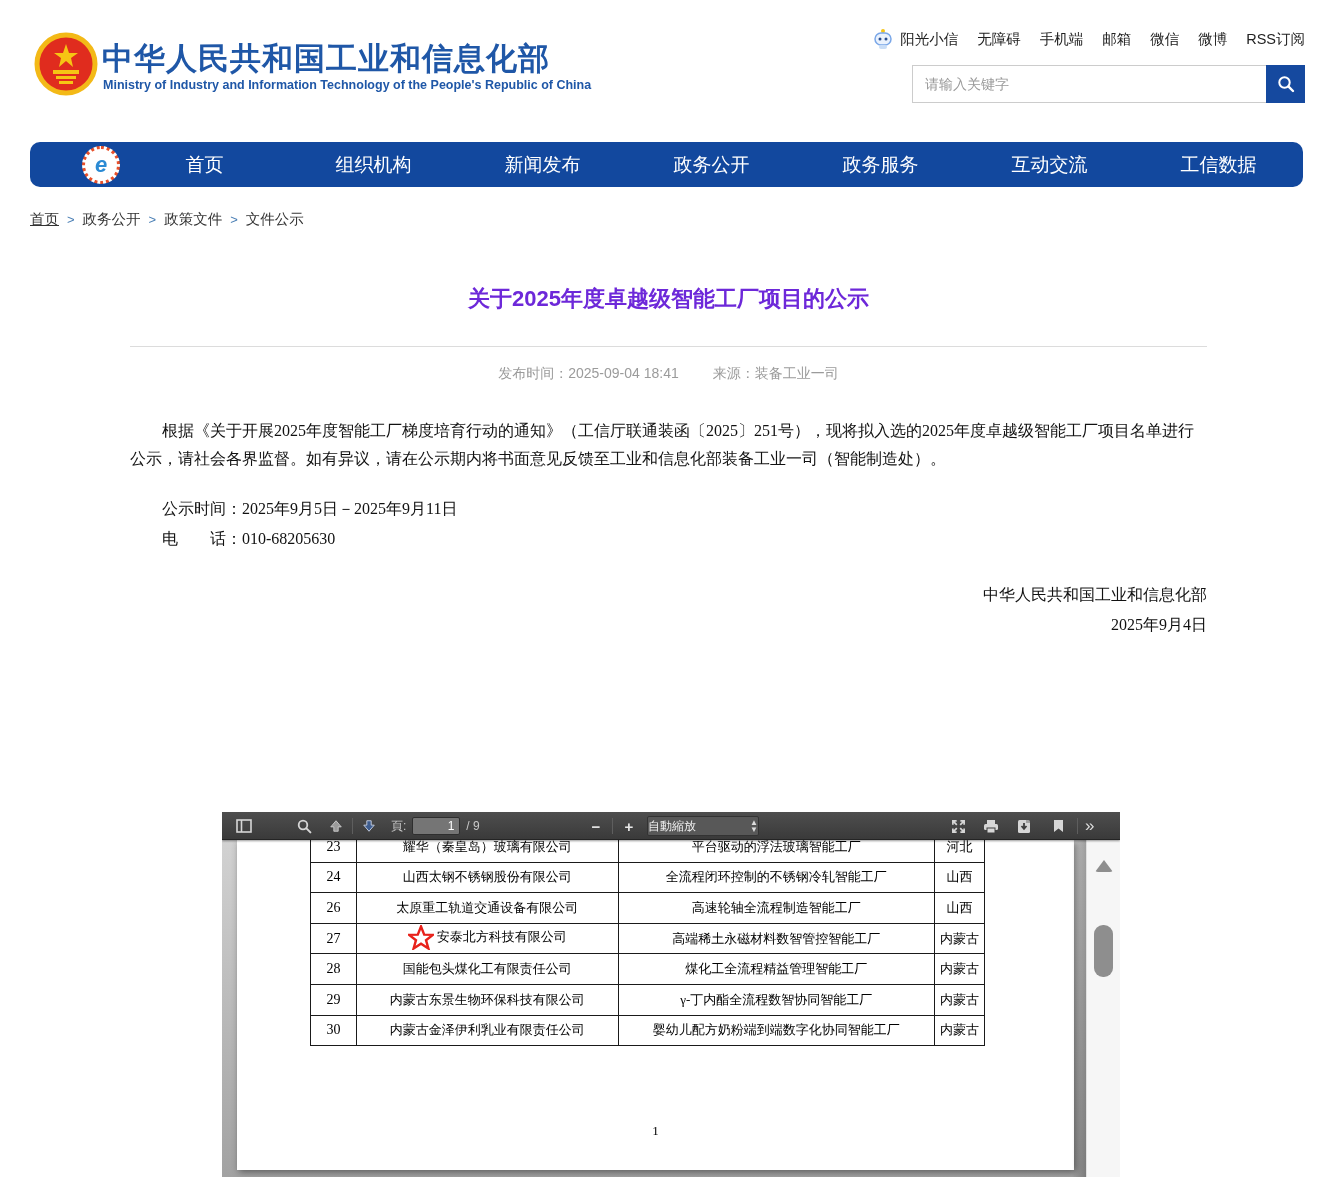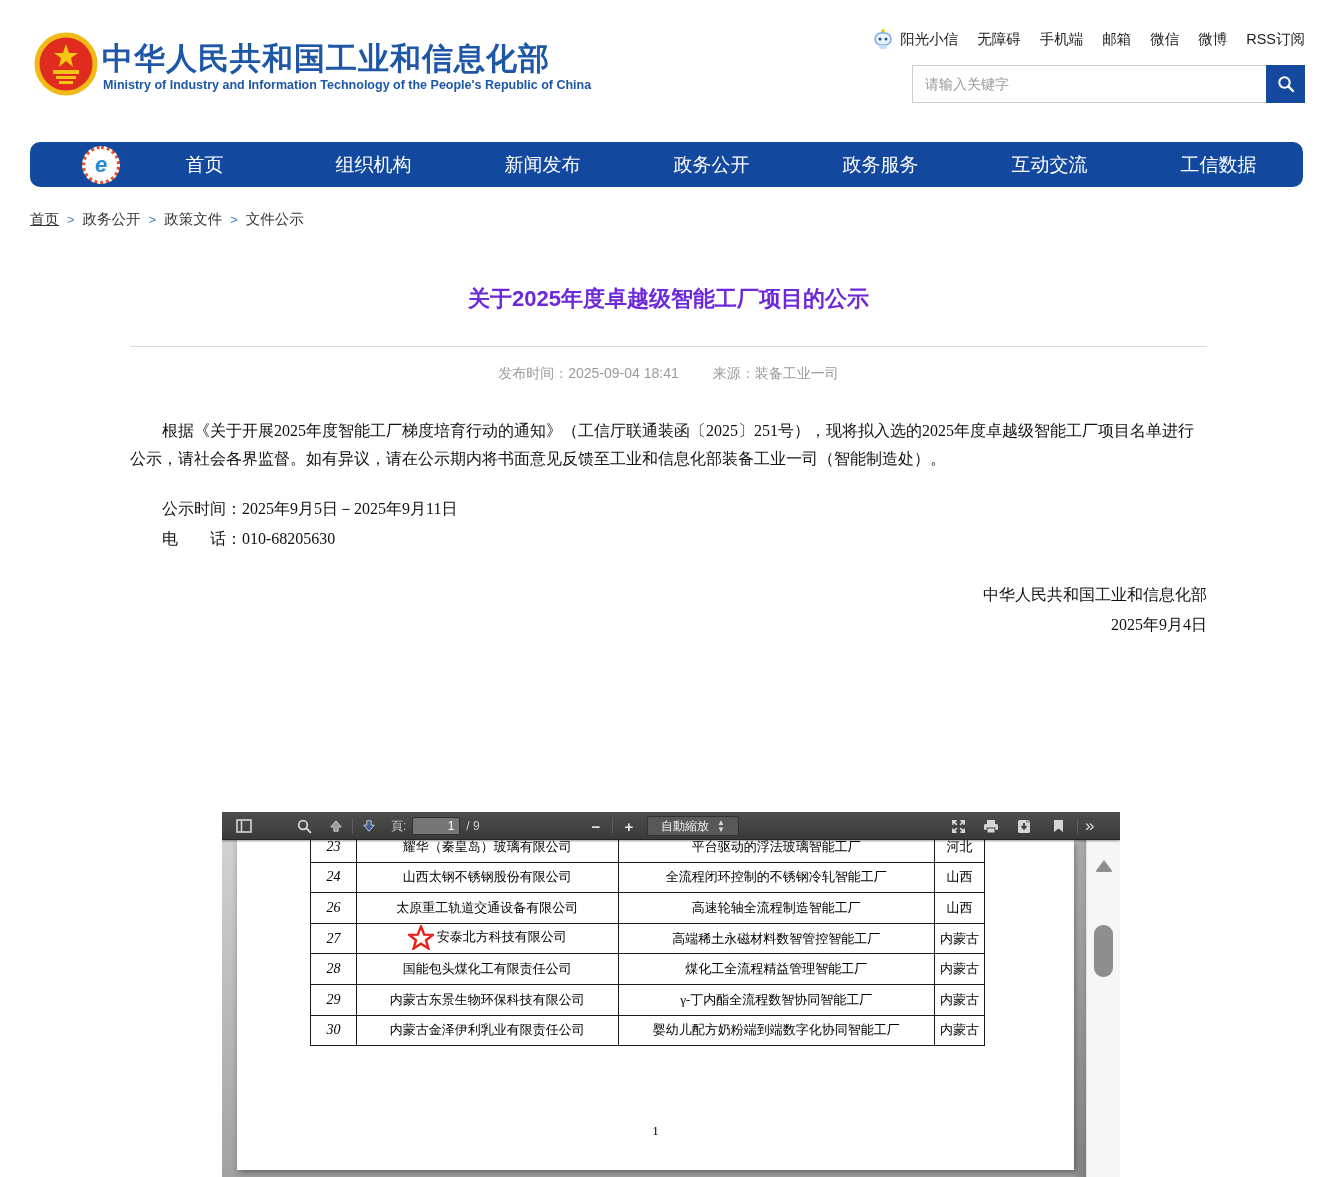--- a/index.html
+++ b/index.html
@@ -52,33 +52,33 @@
   .viewer { position:absolute; left:222px; top:812px; width:898px; height:365px; background:linear-gradient(#d6d6d6,#a2a2a2); overflow:hidden; }
   .vtoolbar { position:relative; height:28px; background:linear-gradient(#4e4e4e,#3a3a3a); border-bottom:1px solid #242424; box-shadow:0 1px 2px rgba(0,0,0,.4); z-index:5; }
   .vt { position:absolute; top:0; height:28px; display:flex; align-items:center; color:#d6d6d6; }
   .tbtn { width:24px; height:22px; display:flex; align-items:center; justify-content:center; border-radius:2px; cursor:pointer; }
   .tsep { width:1px; height:16px; background:#2a2a2a; border-right:1px solid #5e5e5e; margin:0 4px; }
   .tlabel { font-size:12px; color:#c8c8c8; }
   .pageno-input { width:48px; height:18px; margin-left:6px; background:#757575; border:1px solid #2e2e2e; border-radius:2px;
                   color:#fff; font-size:12px; text-align:right; padding-right:5px; font-family:inherit; }
   .ptotal { font-size:12px; color:#c8c8c8; margin-left:6px; }
   .zoomtxt { font-size:15px; font-weight:bold; color:#e8e8e8; width:16px; text-align:center; cursor:pointer; }
-  .zsel { margin-left:10px; width:92px; height:20px; background:#585858; border:1px solid #333; border-radius:2px;
-          display:flex; align-items:center; justify-content:space-between; padding:0 13px; cursor:pointer; }
+  .zsel { margin-left:10px; width:112px; height:20px; background:#585858; border:1px solid #333; border-radius:2px;
+          display:flex; align-items:center; justify-content:space-between; padding:0 0; cursor:pointer; }
   .zsel .zv { font-size:12px; color:#f0f0f0; }
   .zsel .spin { font-size:8px; color:#ddd; line-height:7px; text-align:center; }
   .morebtn { font-size:17px; color:#ddd; cursor:pointer; }
 
   .vbody { position:absolute; left:0; top:28px; width:898px; height:337px; }
   .pdfpage { position:absolute; left:15px; top:0; width:837px; height:330px; background:#fff; box-shadow:2px 2px 7px rgba(0,0,0,.45); overflow:hidden; }
 
   .ptable { position:absolute; left:73px; top:-9px; width:675px; border-collapse:collapse;
             font-family:"Liberation Serif","DejaVu Serif",serif; }
   .ptable td { border:1px solid #1a1a1a; height:30.6px; text-align:center; font-size:13px; color:#000; padding:0 2px; }
-  .ptable .c-no { width:46px; font-size:14px;font-style:italic; }
+  .ptable .c-no { width:46px; font-size:14px; }
   .ptable .c-co { width:262px;text-align:center; }
   .ptable .c-pr { width:317px;margin-top:44px; }
   .ptable .c-pv { width:50px; }
   .star-ico { display:inline-block; vertical-align:middle; margin:-3px 3px -1px 0; }
 
   .pnum { position:absolute; left:0; top:283px; width:837px; text-align:center; font-size:13px; color:#000;
           font-family:"Liberation Serif","DejaVu Serif",serif; }
 
   .vscroll { position:absolute; right:0; top:0; width:34px; height:337px; background:#f6f6f6; border-left:1px solid #e0e0e0; }
   .vs-up { position:absolute; top:20px; left:8px; width:0; height:0; border-left:9px solid transparent; border-right:9px solid transparent;

